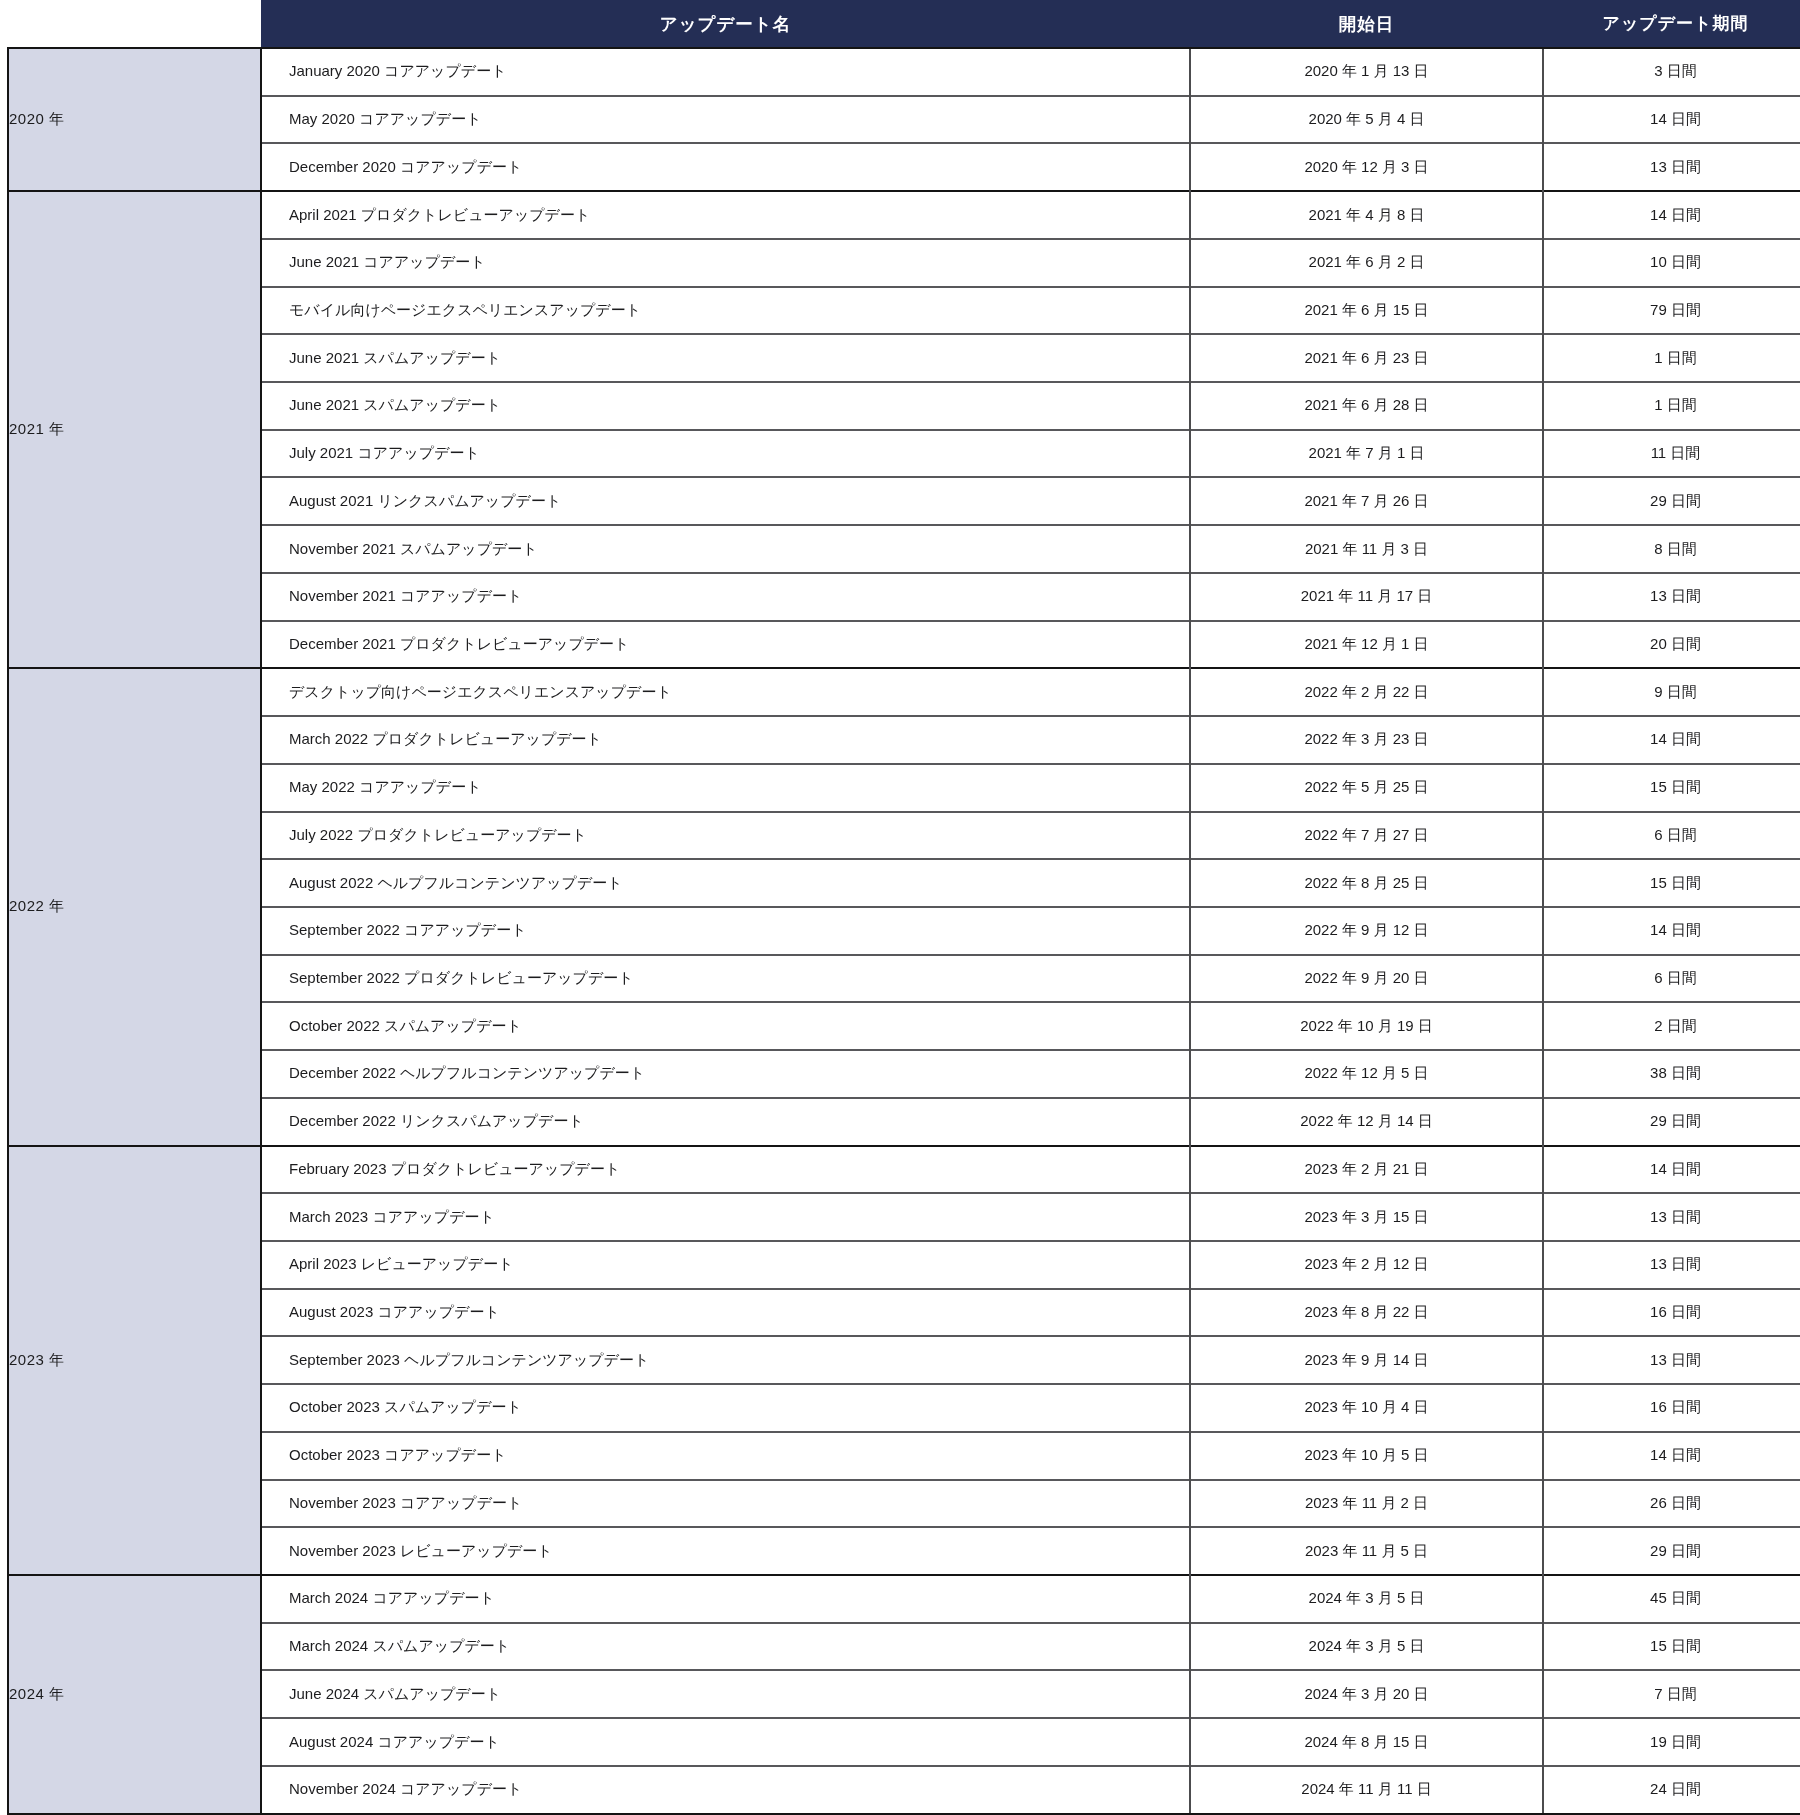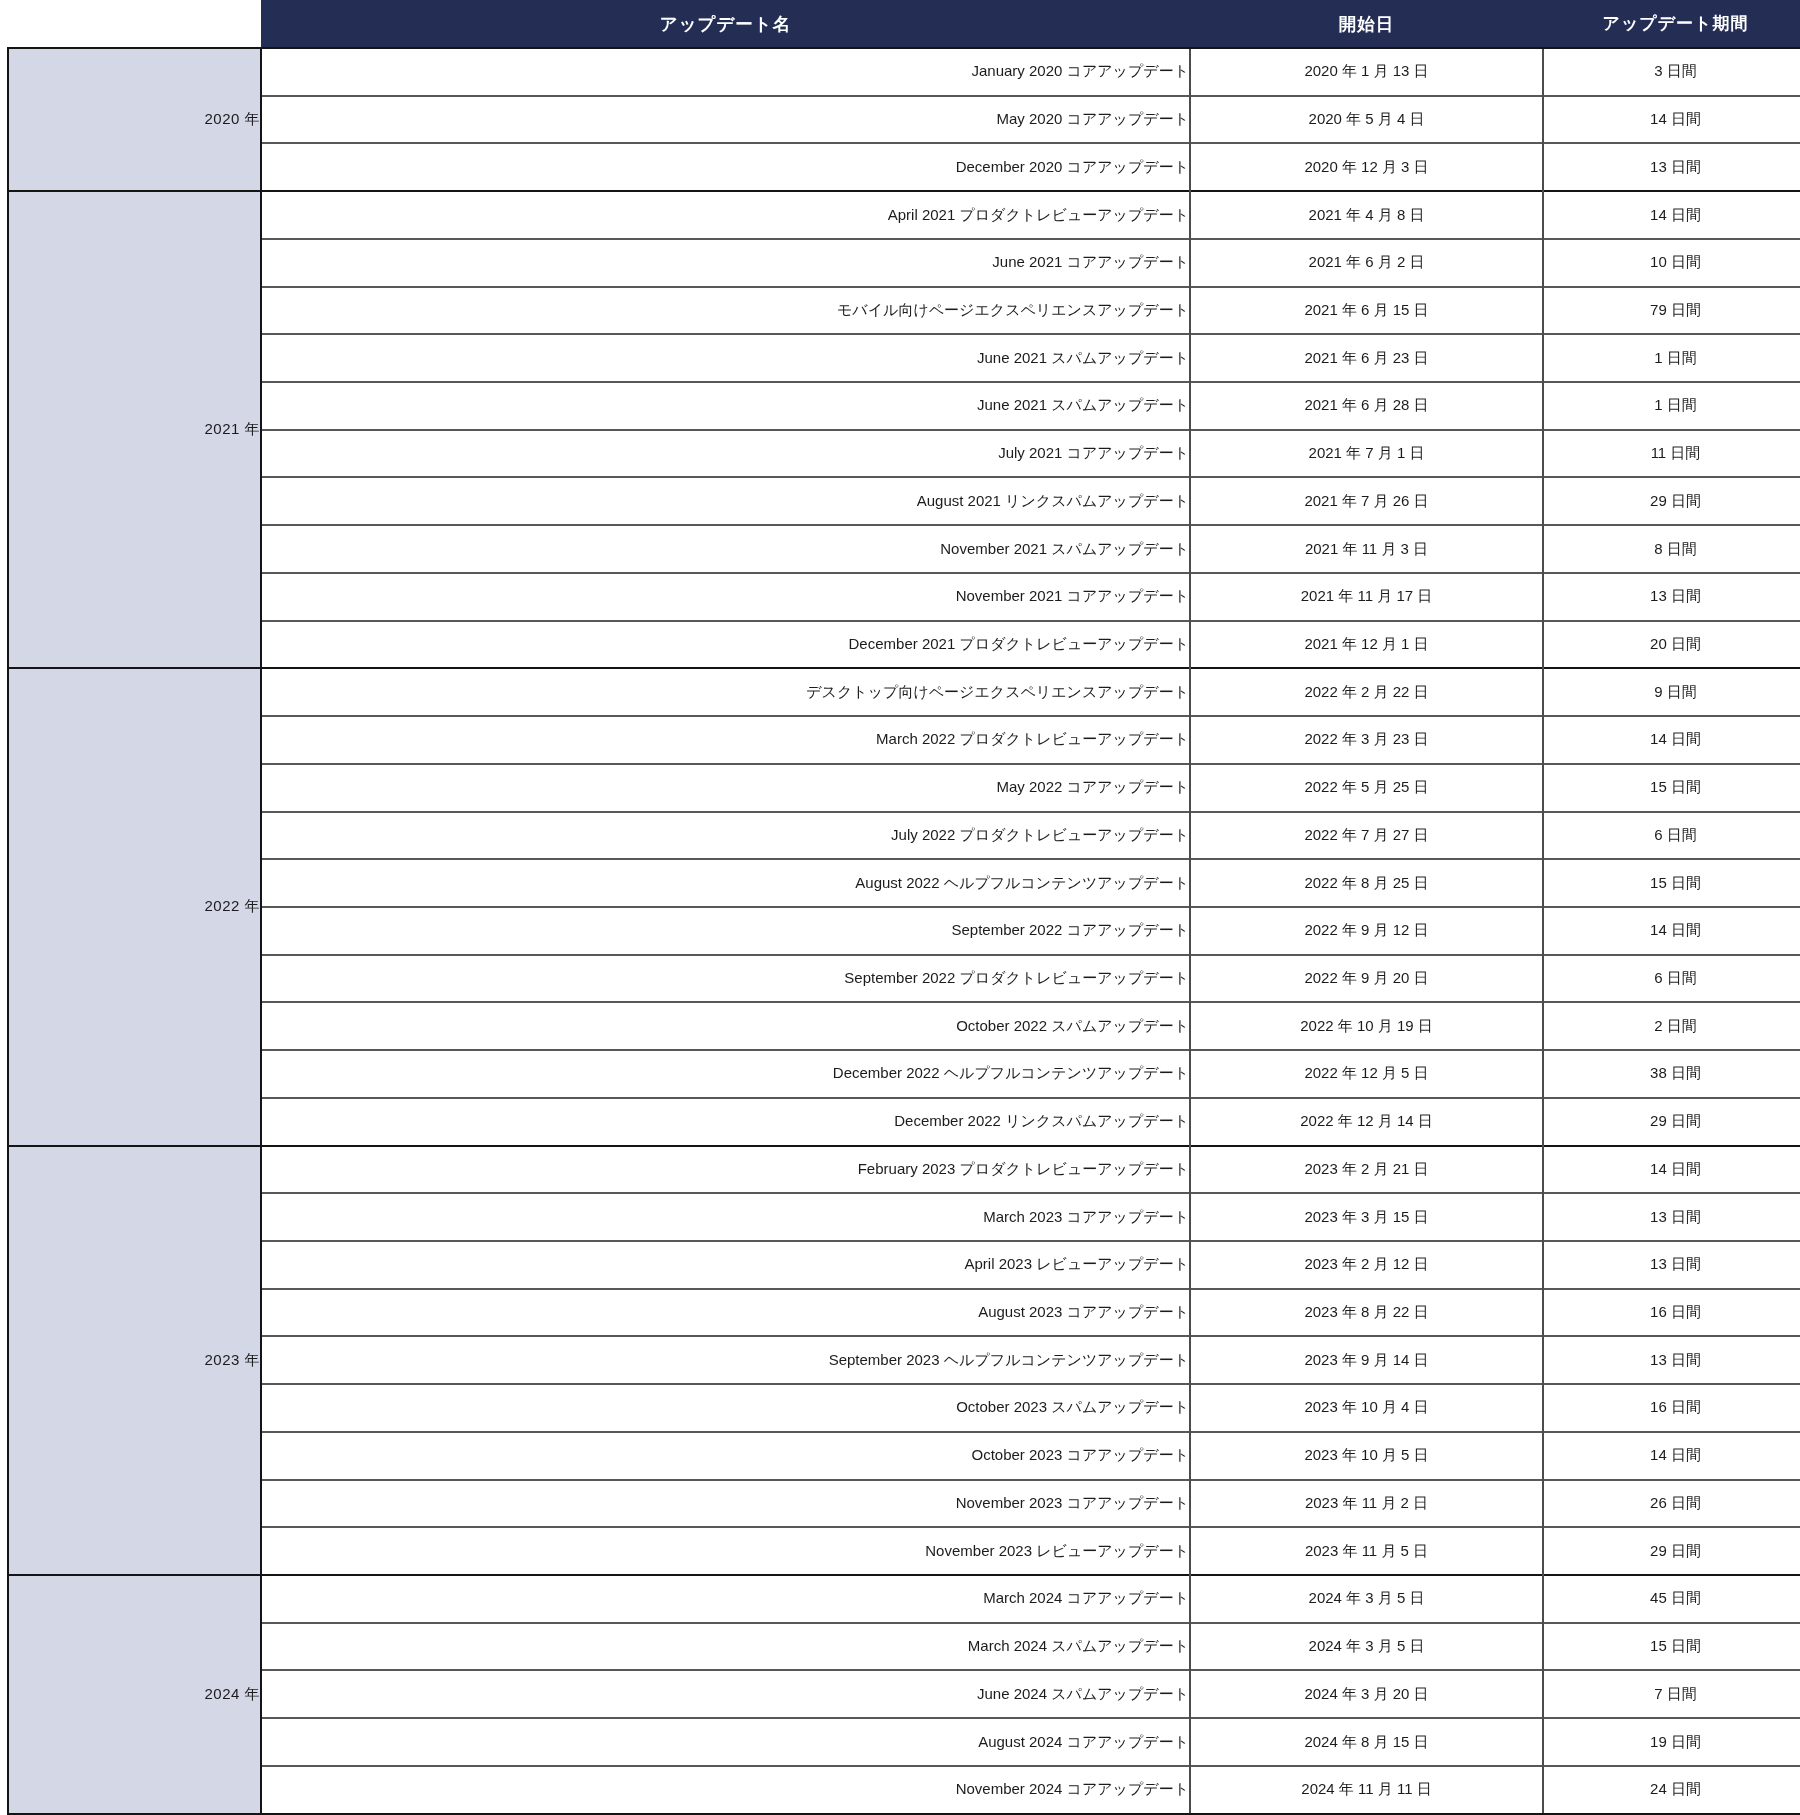--- a/index.html
+++ b/index.html
@@ -41,29 +41,29 @@
   th.hd-small { font-size: 17px; }
   
   td {
     padding: 0;
     font-size: 15px;
     vertical-align: middle;
     background: #ffffff;
   }
   td.year-cell {
     background: var(--lavender, #d4d7e6);
-    text-align: right;
+    text-align: left;
     border-left: 2px solid var(--strong, #141414);
     border-right: 2px solid var(--strong, #141414);
     border-top: 2px solid var(--strong, #141414);
     border-bottom: 2px solid var(--strong, #141414);
     letter-spacing: 0.5px;
   }
   td.name-cell {
-    text-align: right;
+    text-align: left;
     padding-left: 27px;
     border-top: 2px solid var(--rowline, #58585b);
   }
   td.date-cell, td.duration-cell {
     text-align: center;
     border-left: 2px solid var(--colline, #4c4c4e);
     border-top: 2px solid var(--rowline, #58585b);
   }
   td.duration-cell { border-right: 2px solid var(--strong, #141414); margin-top: 12px; }
   tr.group-start td { border-top: 2px solid var(--strong, #141414); }

